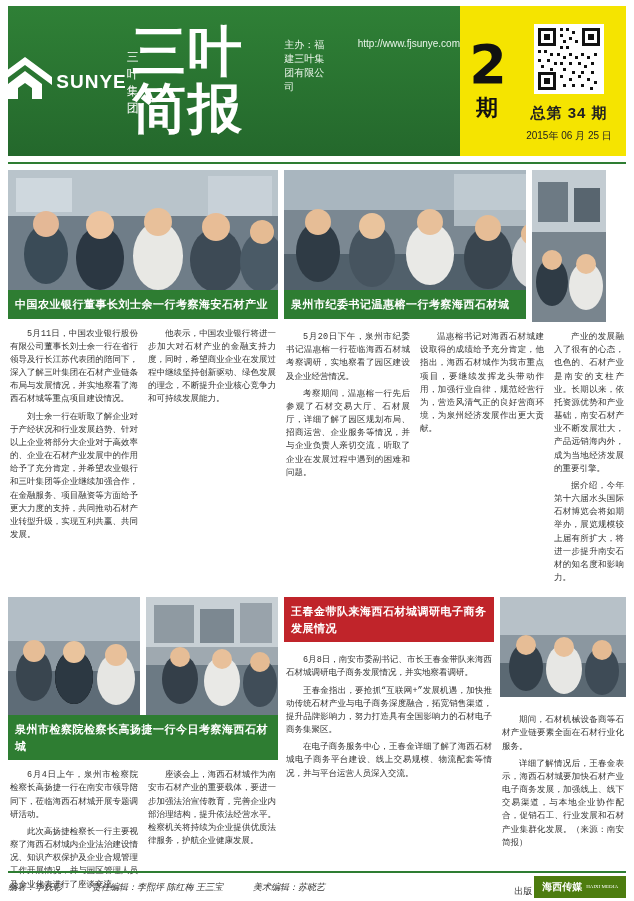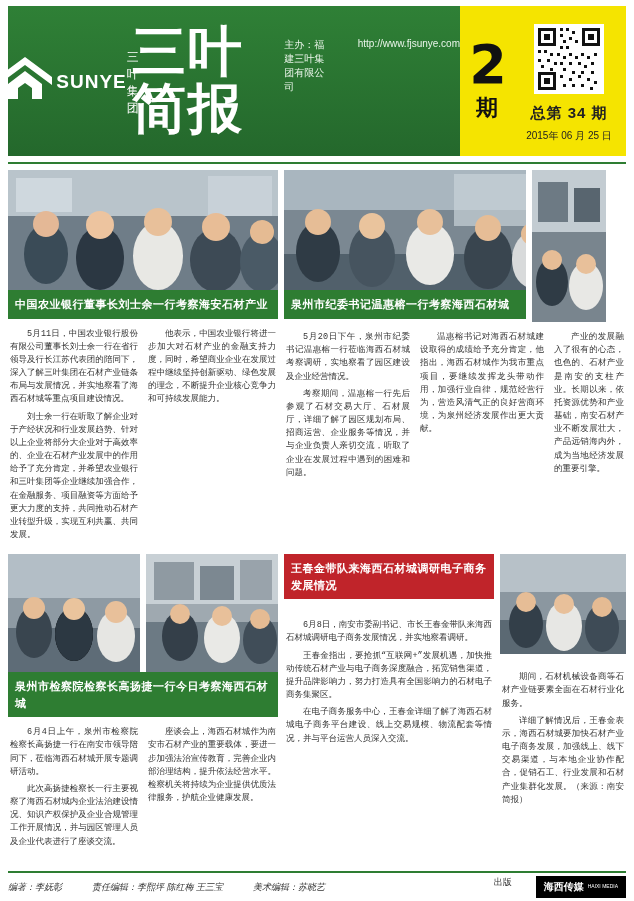--- a/index.html
+++ b/index.html
@@ -66,23 +66,23 @@
   .body-text p{margin:0 0 4px 0;text-indent:2em;}
 
   
   .footline{height:2px;background:#2e7d32;margin:0 8px;}
   .footer{
     margin:0 8px;height:40px;display:flex;align-items:center;
     font-size:9px;color:#333;
   }
   .footer .f-item{margin-right:30px;font-style:italic;}
   .footer .spacer{flex:1;}
-  .pub{display:flex;align-items:flex-start;font-size:9px;}
+  .pub{display:flex;align-items:flex-end;font-size:9px;font-family:Liberation Serif, serif;}
   .pub .badge{
-    margin-left:24px;background:#000000;color:#fff;padding:4px 8px;
+    margin-left:2px;background:#4d7c0f;color:#fff;padding:4px 8px;
     display:flex;align-items:center;
   }
   .pub .badge .bcn{font-size:10px;font-weight:bold;}
   .pub .badge .ben{font-size:5px;margin-left:4px;line-height:1.1;}
 </style>
 </head>
 <body>
 
 <div class="page">
 
@@ -262,20 +262,21 @@
             <p>5月20日下午，泉州市纪委书记温惠榕一行莅临海西石材城考察调研，实地察看了园区建设及企业经营情况。</p>
             <p>考察期间，温惠榕一行先后参观了石材交易大厅、石材展厅，详细了解了园区规划布局、招商运营、企业服务等情况，并与企业负责人亲切交流，听取了企业在发展过程中遇到的困难和问题。</p>
           </div>
           <div class="gap"></div>
           <div class="col body-text" style="width:128px">
             <p>温惠榕书记对海西石材城建设取得的成绩给予充分肯定，他指出，海西石材城作为我市重点项目，要继续发挥龙头带动作用，加强行业自律，规范经营行为，营造风清气正的良好营商环境，为泉州经济发展作出更大贡献。</p>
           </div>
           <div class="gap"></div>
           <div class="col body-text" style="width:74px">
             <p>产业的发展融入了很有的心态，也色的、石材产业是南安的支柱产业。长期以来，依托资源优势和产业基础，南安石材产业不断发展壮大，产品远销海内外，成为当地经济发展的重要引擎。</p>
+            <p>据介绍，今年第十六届水头国际石材博览会将如期举办，展览规模较上届有所扩大，将进一步提升南安石材的知名度和影响力。</p>
           </div>
         </div>
       </div>
     </div>
 
     <div class="row" style="margin-top:8px">
 
       <div class="col" style="width:270px">
         <div class="row">
           <div class="col" style="width:132px">
@@ -326,21 +327,21 @@
           </div>
         </div>
       </div>
 
       <div class="gap"></div>
 
       <div class="col" style="width:342px">
         <div class="row">
           <div class="col" style="width:210px">
             <div class="cap-red">王春金带队来海西石材城调研电子商务发展情况</div>
-            <div class="body-text" style="padding-top:20px">
+            <div class="body-text" style="padding-top:12px">
               <p>6月8日，南安市委副书记、市长王春金带队来海西石材城调研电子商务发展情况，并实地察看调研。</p>
               <p>王春金指出，要抢抓“互联网+”发展机遇，加快推动传统石材产业与电子商务深度融合，拓宽销售渠道，提升品牌影响力，努力打造具有全国影响力的石材电子商务集聚区。</p>
               <p>在电子商务服务中心，王春金详细了解了海西石材城电子商务平台建设、线上交易规模、物流配套等情况，并与平台运营人员深入交流。</p>
             </div>
           </div>
           <div class="gap"></div>
           <div class="col" style="width:126px">
             <div class="photo" style="height:100px">
               <svg width="126" height="100" viewBox="0 0 126 100" preserveAspectRatio="none">
                 <rect width="126" height="100" fill="#8b97a0"></rect>

